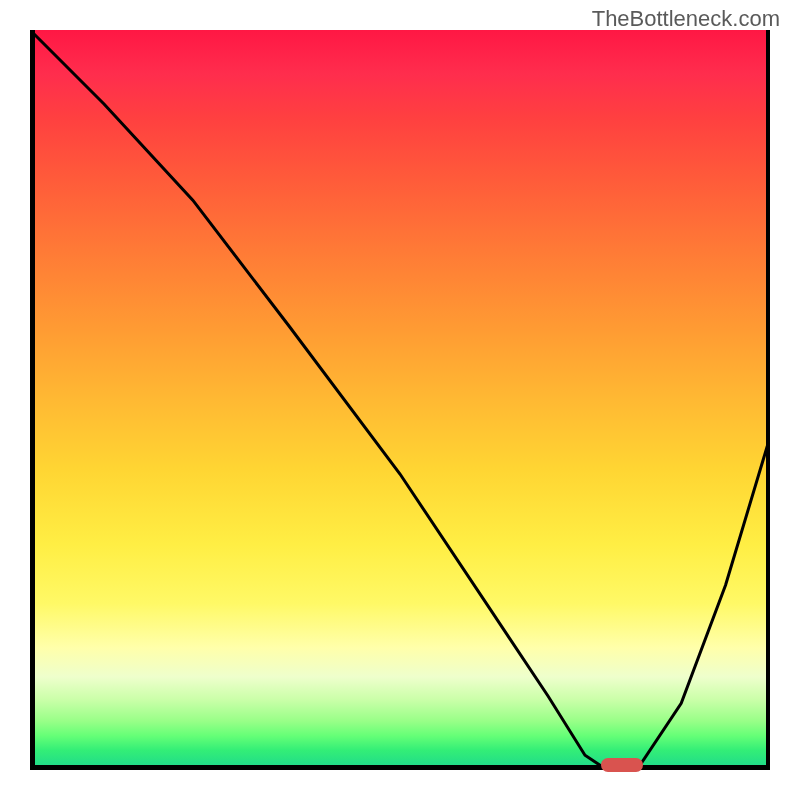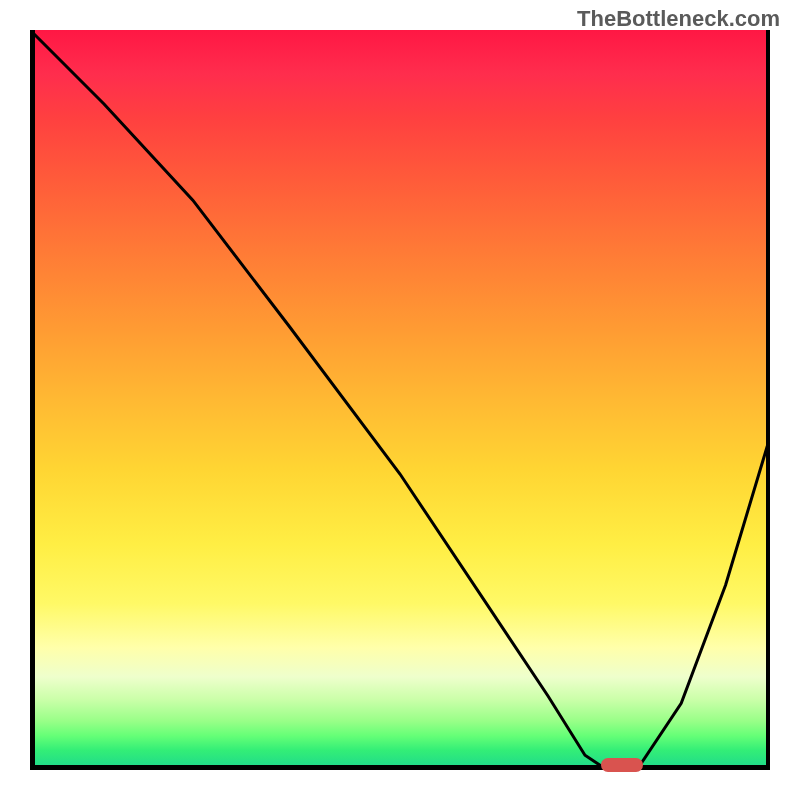--- a/index.html
+++ b/index.html
@@ -8,21 +8,21 @@
     height: 800px;
     background: #ffffff;
     position: relative;
     font-family: Arial, sans-serif;
   }
   .watermark {
     position: absolute;
     top: 6px;
     right: 20px;
     font-size: 22px;
-    font-weight: bold;
+    font-weight: normal;
     color: #5a5a5a;
     z-index: 10;
   }
   .chart-container {
     position: absolute;
     top: 0;
     left: 0;
     width: 800px;
     height: 800px;
   }

